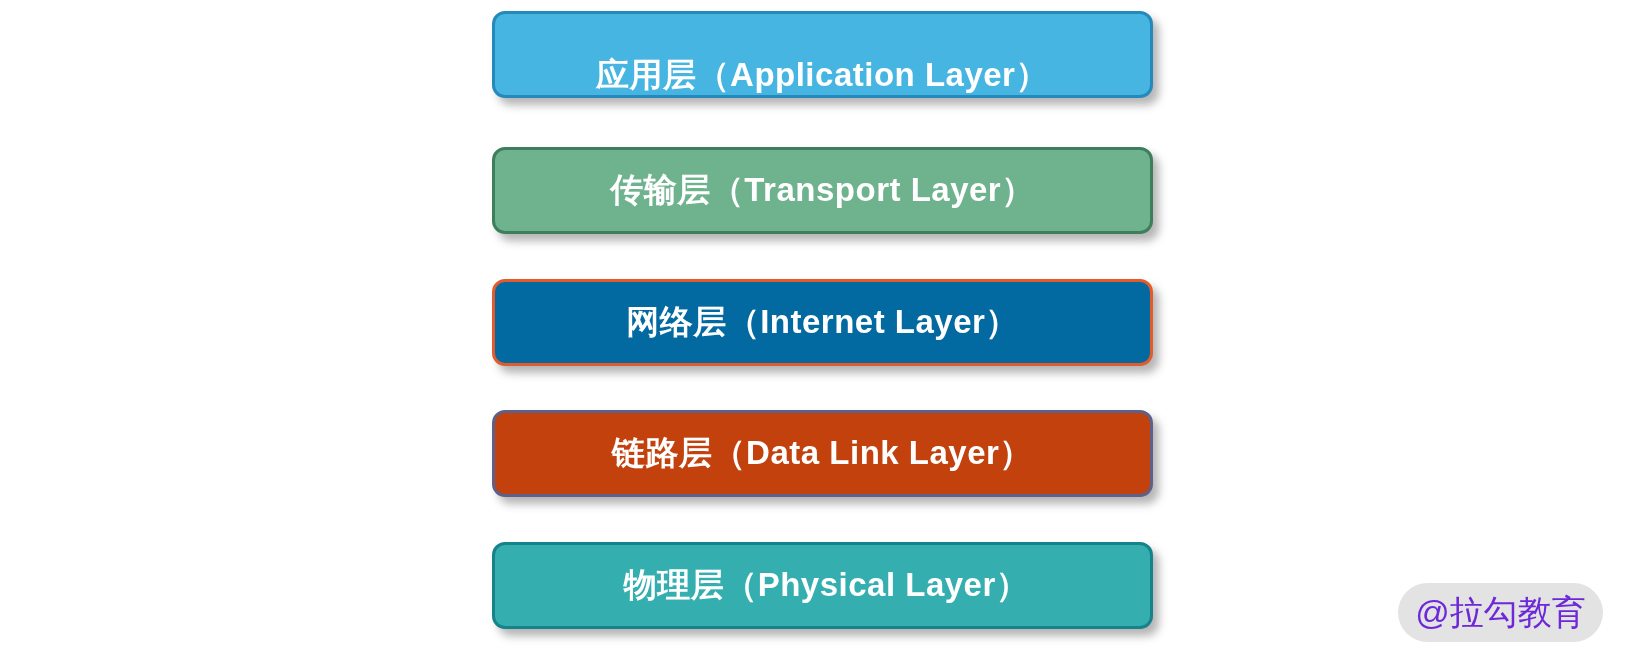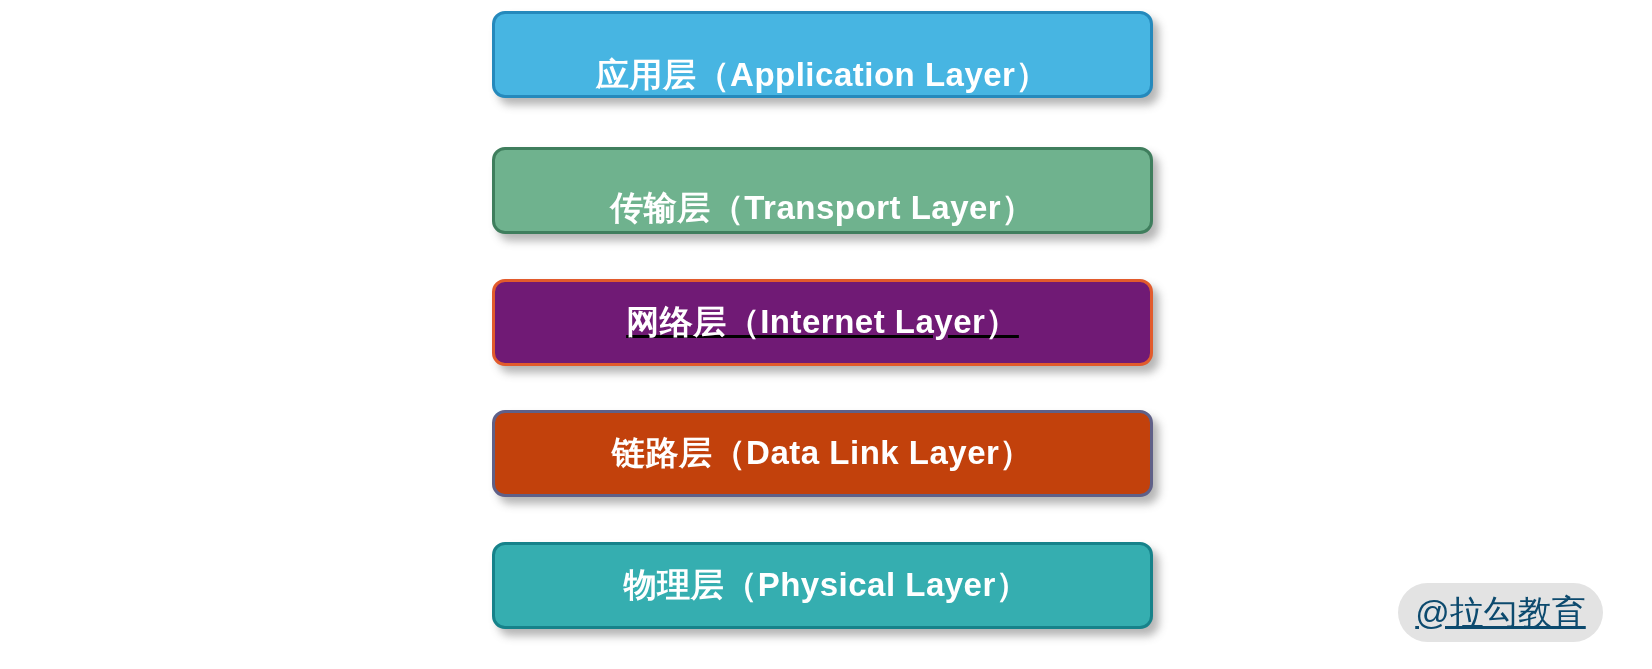--- a/index.html
+++ b/index.html
@@ -29,21 +29,21 @@
     box-shadow: 6px 7px 8px rgba(90, 90, 90, 0.45);
   }
   .layer-box .layer-label {
     color: #ffffff;
     font-size: 33px;
     font-weight: bold;
     letter-spacing: 0.5px;
     white-space: nowrap;
   }
   #layer-0 { top: 11px; }
-  #layer-1 { top: 147px; align-items: flex-end; }
+  #layer-1 { top: 147px; }
   #layer-2 { top: 279px; }
   #layer-3 { top: 410px; }
   #layer-4 { top: 542px; padding-left: 8px; }
   .watermark {
     position: absolute;
     left: 1398px;
     top: 583px;
     width: 205px;
     height: 59px;
     border-radius: 30px;
@@ -60,29 +60,29 @@
 <div class="canvas">
 
   <div id="layer-0" class="layer-box" style="background: rgb(71, 181, 226); border-color: rgb(37, 137, 188);">
     <span class="layer-label" style="color: rgb(255, 255, 255); margin-top: 42px;">应用层（Application Layer）</span>
   </div>
 
   <div id="layer-1" class="layer-box" style="background: rgb(111, 178, 142); border-color: rgb(63, 126, 93);">
     <span class="layer-label" style="color: rgb(255, 255, 255);">传输层（Transport Layer）</span>
   </div>
 
-  <div id="layer-2" class="layer-box" style="background: #701a75; border-color: rgb(226, 91, 44); text-decoration: underline;">
+  <div id="layer-2" class="layer-box" style="background: #0369a1; border-color: rgb(226, 91, 44);">
     <span class="layer-label" style="color: rgb(255, 255, 255);">网络层（Internet Layer）</span>
   </div>
 
   <div id="layer-3" class="layer-box" style="background: #c2410c; border-color: rgb(95, 96, 136);">
     <span class="layer-label" style="color: rgb(255, 255, 255);">链路层（Data Link Layer）</span>
   </div>
 
   <div id="layer-4" class="layer-box" style="background: rgb(53, 174, 176); border-color: rgb(22, 130, 138);">
     <span class="layer-label" style="color: rgb(255, 255, 255);">物理层（Physical Layer）</span>
   </div>
 
-  <div class="watermark" style="background: rgb(227, 227, 227); color: #0c4a6e; text-decoration: underline;">
+  <div class="watermark" style="background: rgb(227, 227, 227); color: #6d28d9;">
     <span>@拉勾教育</span>
   </div>
 
 </div>
 
 </body></html>

